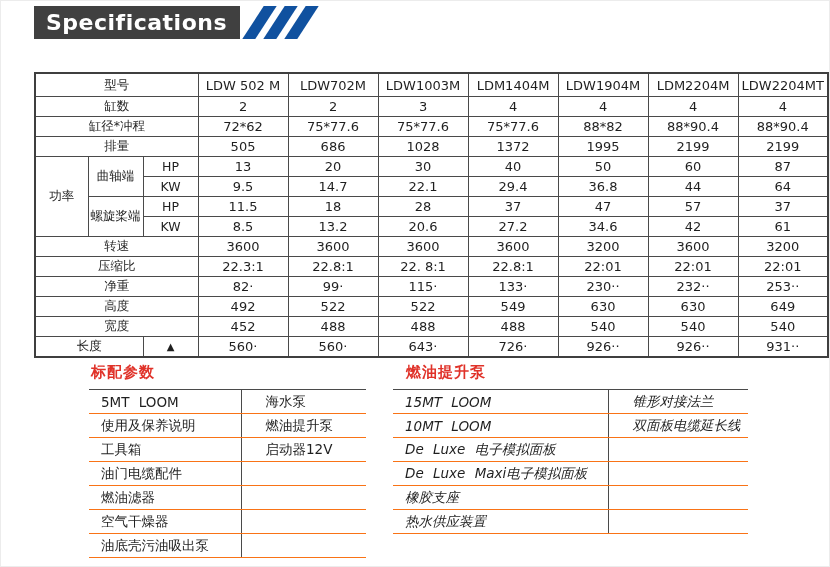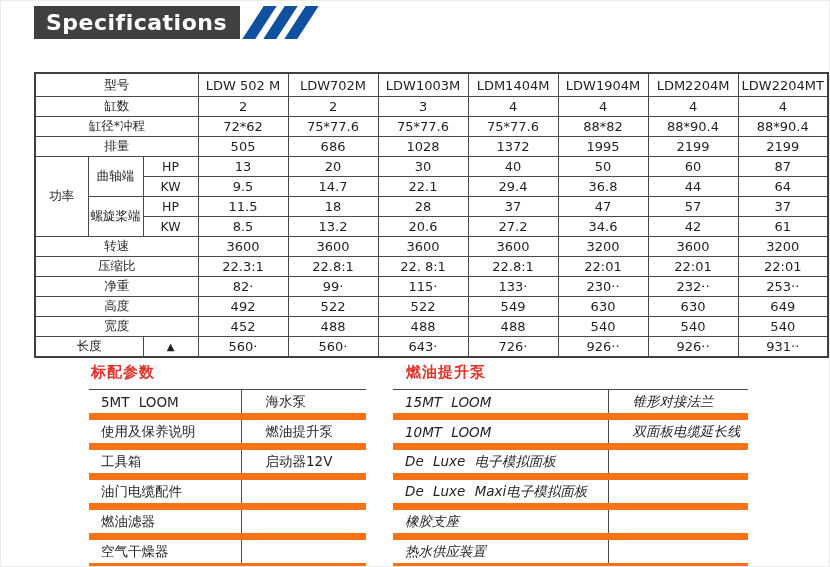--- a/index.html
+++ b/index.html
@@ -15,21 +15,21 @@
   
   table.spec{position:absolute;left:33px;top:71px;width:793px;border-collapse:collapse;table-layout:fixed;
     border:2px solid #3f3f3f;font-size:13px;color:#1f1f1f;padding-left:48px;}
   table.spec td{border:1px solid #4a4a4a;text-align:center;height:19px;padding:0 2px;overflow:hidden;white-space:nowrap;}
   table.spec tr.model-row td{height:22px;}
   td.lbl{font-size:12.5px;}
 
   
   .cfg-heading{position:absolute;color:#e03229;font-size:15px;font-weight:bold;letter-spacing:1px;}
   table.cfg{position:absolute;border-collapse:collapse;table-layout:fixed;font-size:13.5px;color:#1f1f1f;border-top:1px solid #4a4a4a;}
-  table.cfg td{border-bottom:7px solid #f97316;height:23px;padding:0 0 0 12px;text-align:left;white-space:nowrap;overflow:hidden;}
+  table.cfg td{border-bottom:1px solid #f97316;height:23px;padding:0 0 0 12px;text-align:left;white-space:nowrap;overflow:hidden;}
   table.cfg td:first-child{border-right:1px solid #4a4a4a;word-spacing:5px;}
   table.cfg td.val{padding-left:24px;}
   table.cfg-left{left:88px;top:388px;width:277px;}
   table.cfg-right{left:392px;top:388px;width:355px;font-style:italic;}
 </style>
 </head>
 <body>
 
 <div class="canvas">
 

